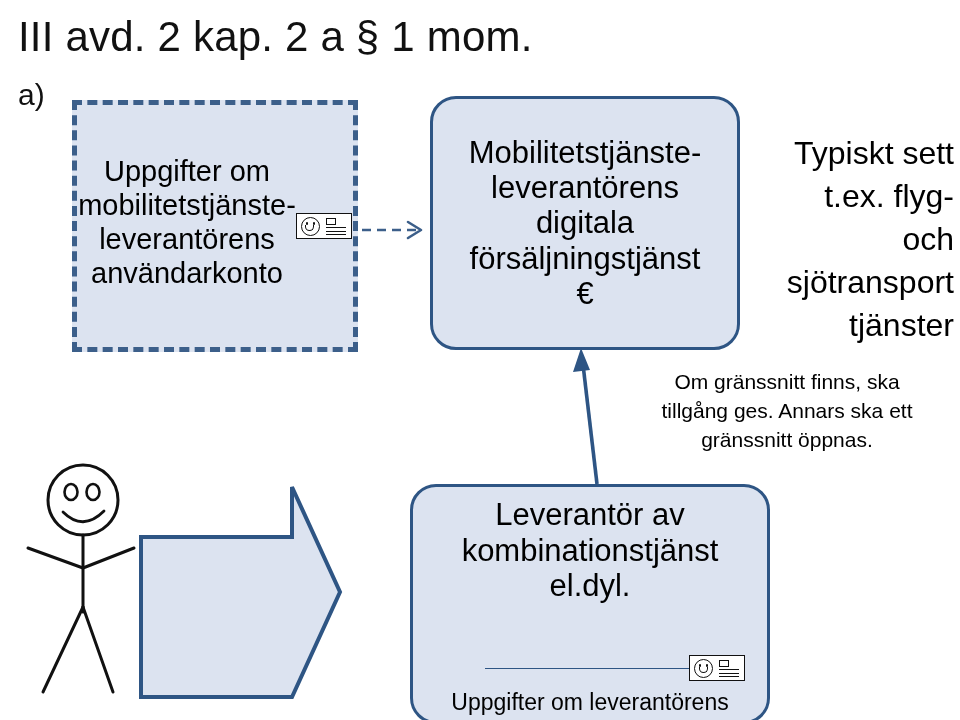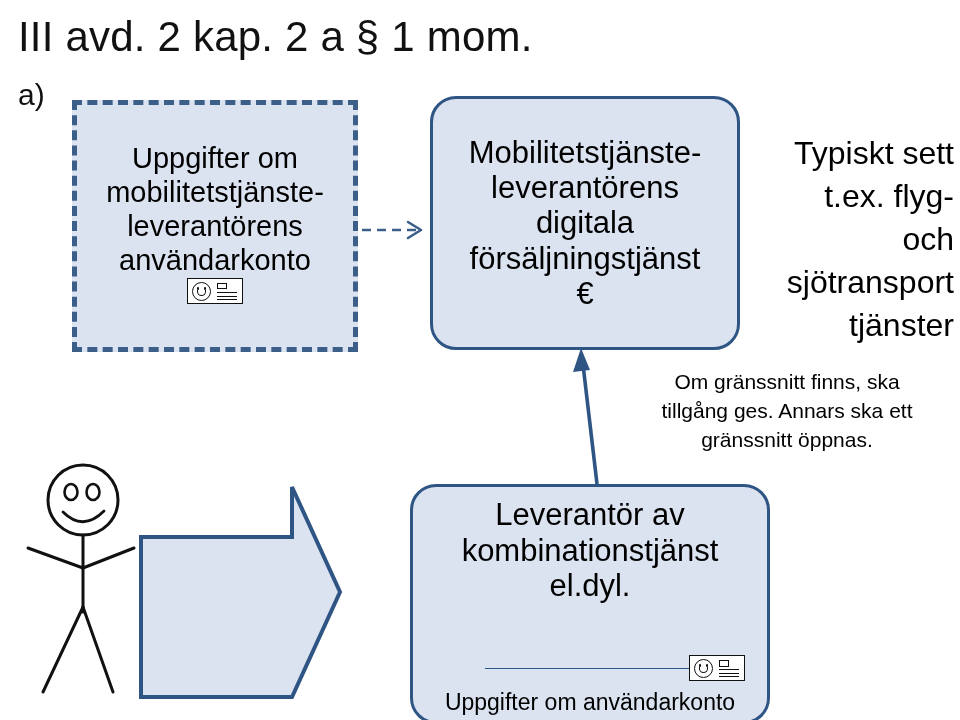--- a/index.html
+++ b/index.html
@@ -46,21 +46,21 @@
   #dashed-box {
     position: absolute;
     left: 72px;
     top: 100px;
     width: 286px;
     height: 252px;
     box-sizing: border-box;
     background: #dce3f0;
     border: 5px dashed #3c5f8a;
     display: flex;
-    flex-direction: column;
+    flex-direction: row;
     align-items: center;
     justify-content: center;
   }
   #dashed-box .boxtext {
     font-size: 29px;
     line-height: 1.17;
     margin-top: -6px;
   }
 
   
@@ -266,21 +266,21 @@
       <span class="smile"></span>
     </span>
     <span class="lines">
       <i></i>
         <i></i>
         <i></i>
         <i></i>
     </span>
   </div>
 
-  <div id="combination-footer">Uppgifter om användarkonto</div>
+  <div id="combination-footer">Uppgifter om leverantörens</div>
 </div>
 
 <div id="note-typical">Typiskt sett
 t.ex. flyg-
 och
 sjötransport
 tjänster</div>
 
 <div id="note-interface">Om gränssnitt finns, ska
 tillgång ges. Annars ska ett

